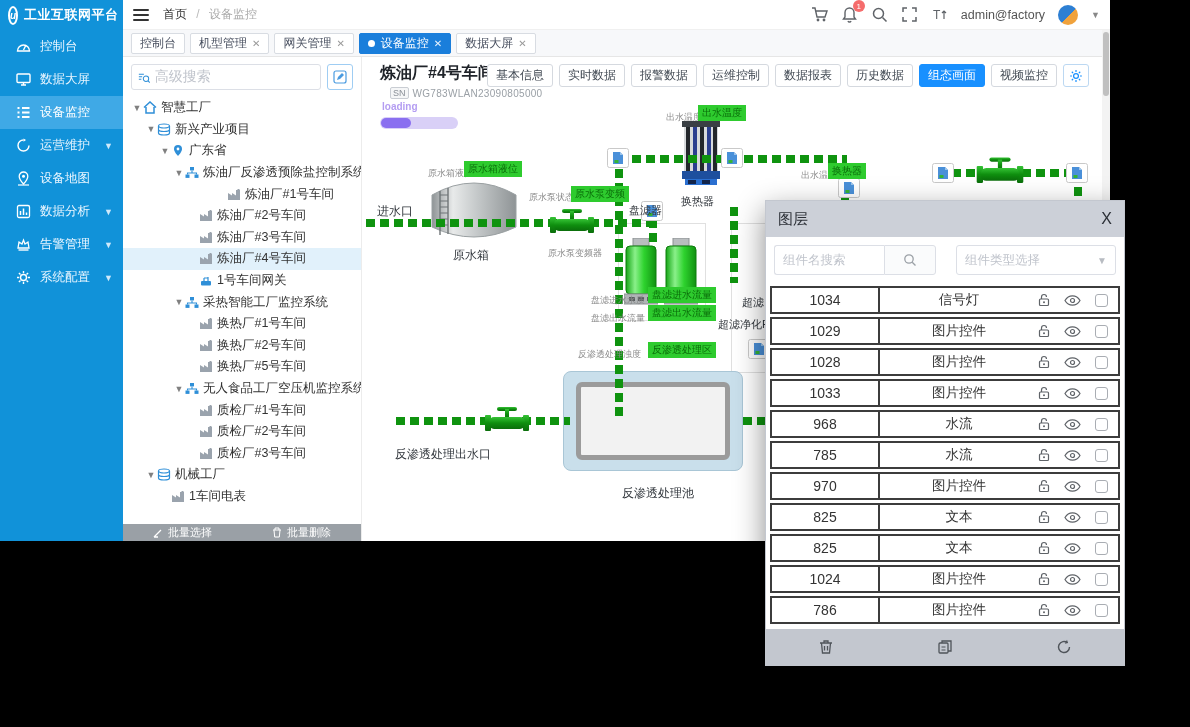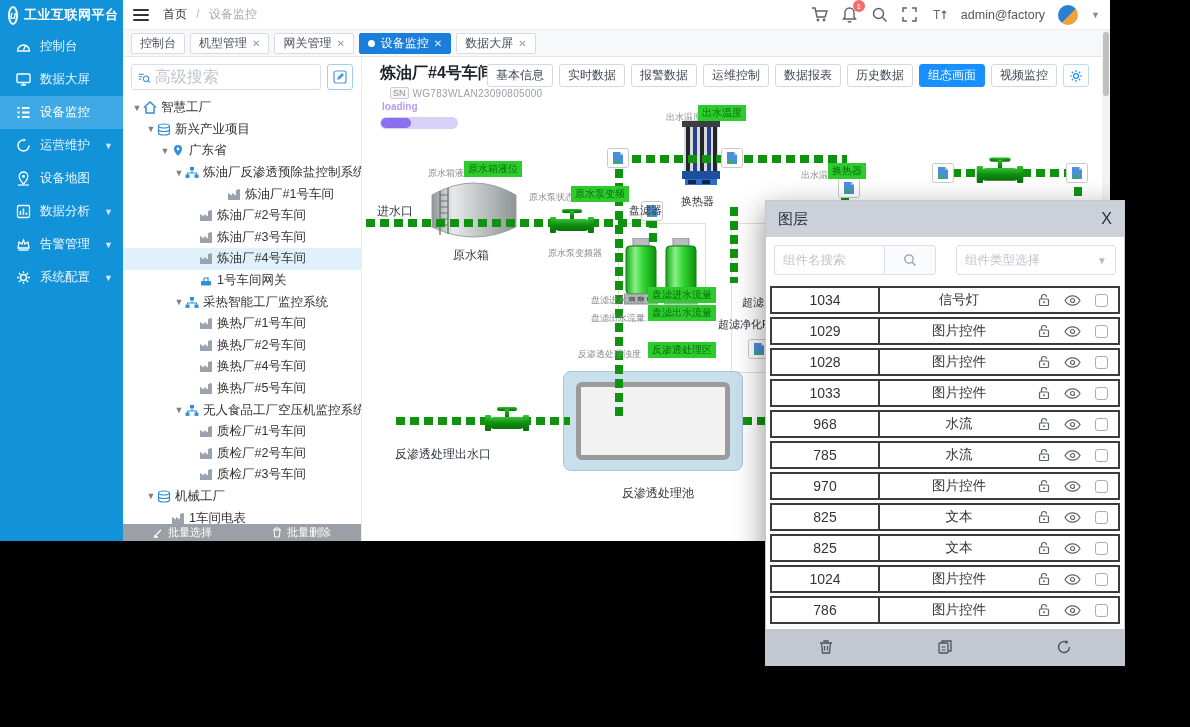--- a/index.html
+++ b/index.html
@@ -36,21 +36,21 @@
   .tab { background:#fff; border:1px solid #d8dce2; border-radius:2px; font-size:12px; color:#495060; height:21px; display:flex; align-items:center; padding:0 8px; cursor:pointer; white-space:nowrap; }
   .tab .x { margin-left:5px; font-size:10px; color:#999; }
   .tab.active { background:#1a7edb; border-color:#1a7edb; color:#fff; }
   .tab.active .dot { width:7px; height:7px; border-radius:50%; background:#fff; margin-right:6px; }
   .tab.active .x { color:#eaf4ff; }
 
   
   .treepanel { position:absolute; left:123px; top:57px; width:239px; height:484px; background:#fff; border-right:1px solid #ececec; overflow:hidden; }
   .tree-search { display:flex; gap:6px; padding:7px 8px; }
   .ts-input { flex:1; height:26px; border:1px solid #dcdfe6; border-radius:3px; display:flex; align-items:center; padding:0 6px; gap:5px; }
-  .ts-input input { border:0; outline:0; width:100%; font-size:16px; color:#333; }
+  .ts-input input { border:0; outline:0; width:100%; font-size:14px; color:#333;font-family:Liberation Mono, monospace; }
   .ts-input input::placeholder { color:#c0c4cc; }
   .ts-edit { width:26px; height:26px; border:1px solid #9fcdf3; border-radius:3px; background:#fff; display:flex; align-items:center; justify-content:center; cursor:pointer; }
   .tree-list { font-size:12.5px; color:#333; }
   .trow { display:flex; align-items:center; height:21.6px; cursor:pointer; white-space:nowrap; }
   .trow.sel { background:#e1f1fb; }
   .trow .tcaret { font-size:9px; color:#808080; width:12px; text-align:center; flex:0 0 12px; }
   .trow .ticn { width:14px; height:13px; margin-right:4px; flex:0 0 14px; }
   .tree-bottom { position:absolute; left:0; bottom:0; width:100%; height:17px; background:#9aa0a6; display:flex; color:#fff; font-size:11px; }
   .tb-btn { flex:1; display:flex; align-items:center; justify-content:center; gap:5px; cursor:pointer; }
 
@@ -401,30 +401,20 @@
         </div>
         <div class="trow" style="padding-left: 64px;">
           <span class="tcaret"></span>
           <span class="ticn">
             <svg viewBox="0 0 14 13">
               <path d="M1 12V5l4 2.4V5l4 2.4V2h4v10z" fill="#9aa3ad"></path>
               <rect x="10.5" y="1" width="2" height="2" fill="#9aa3ad"></rect>
             </svg>
           </span>
           <span>换热厂#2号车间</span>
-        </div>
-        <div class="trow" style="padding-left: 64px;">
-          <span class="tcaret"></span>
-          <span class="ticn">
-            <svg viewBox="0 0 14 13">
-              <path d="M1 12V5l4 2.4V5l4 2.4V2h4v10z" fill="#9aa3ad"></path>
-              <rect x="10.5" y="1" width="2" height="2" fill="#9aa3ad"></rect>
-            </svg>
-          </span>
-          <span>换热厂#4号车间</span>
         </div>
         <div class="trow" style="padding-left: 64px;">
           <span class="tcaret"></span>
           <span class="ticn">
             <svg viewBox="0 0 14 13">
               <path d="M1 12V5l4 2.4V5l4 2.4V2h4v10z" fill="#9aa3ad"></path>
               <rect x="10.5" y="1" width="2" height="2" fill="#9aa3ad"></rect>
             </svg>
           </span>
           <span>换热厂#5号车间</span>

